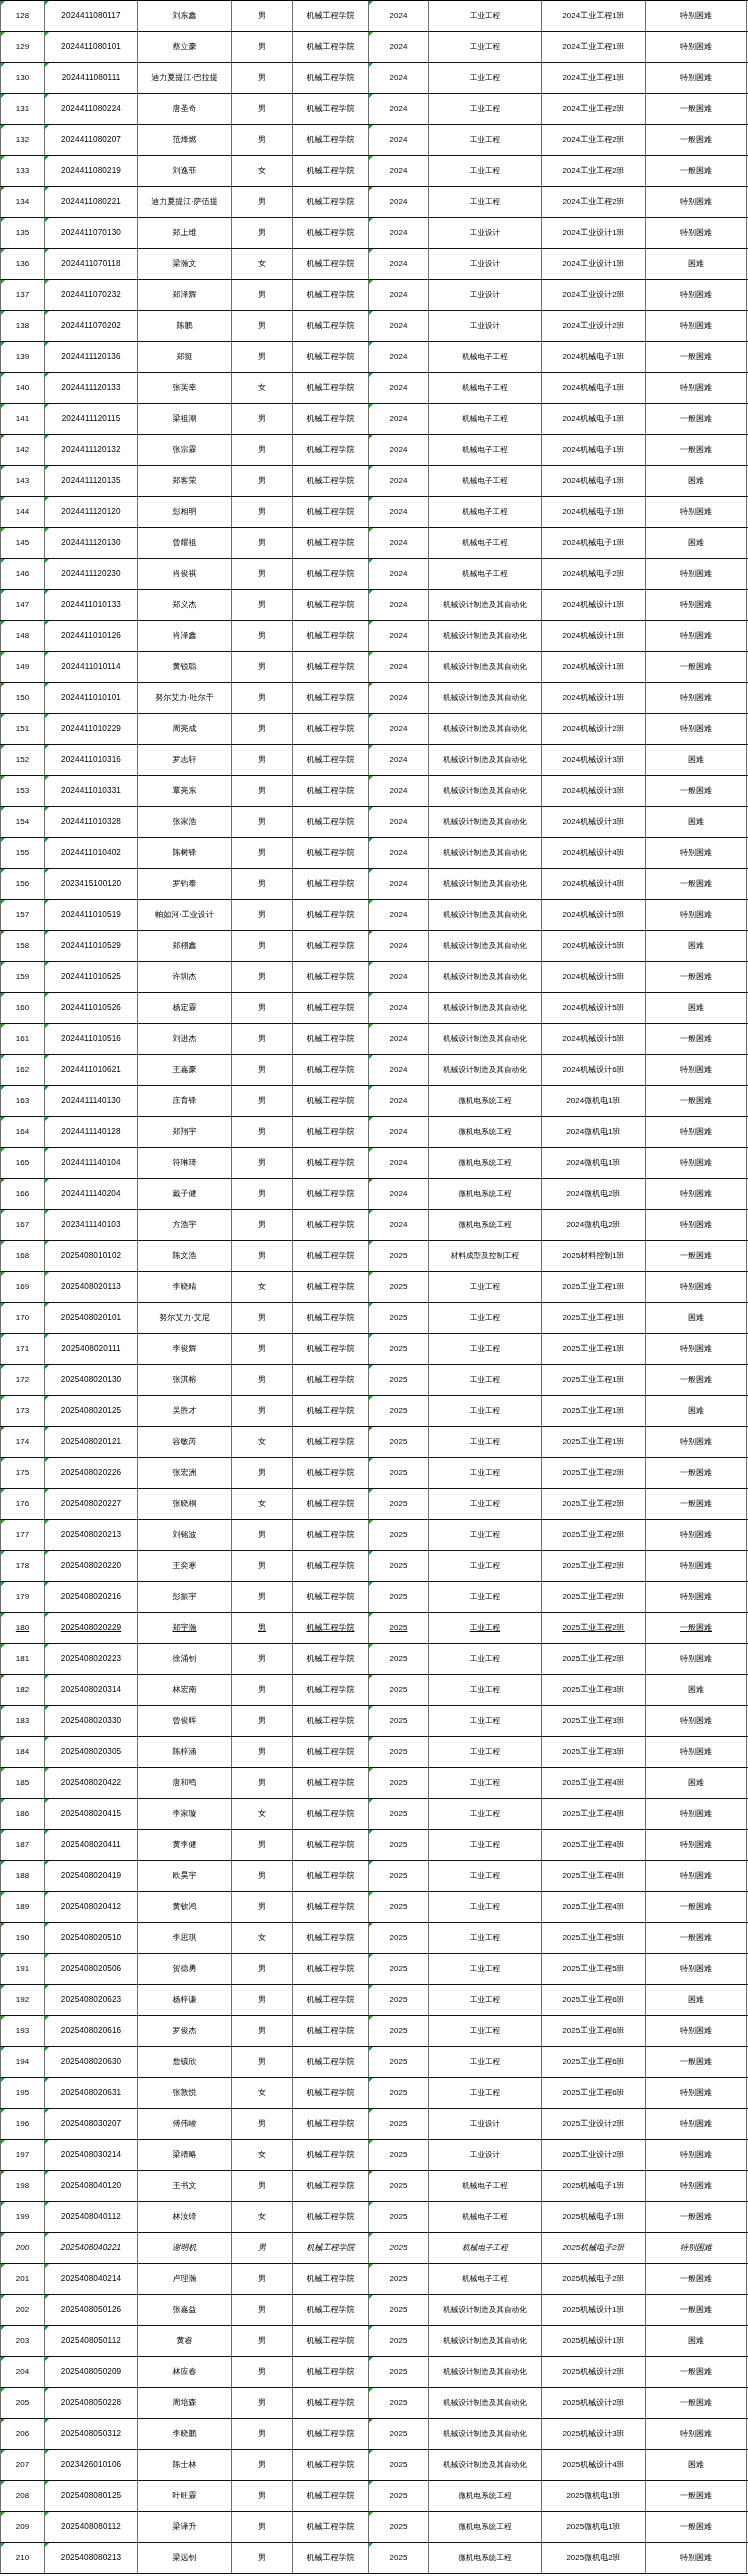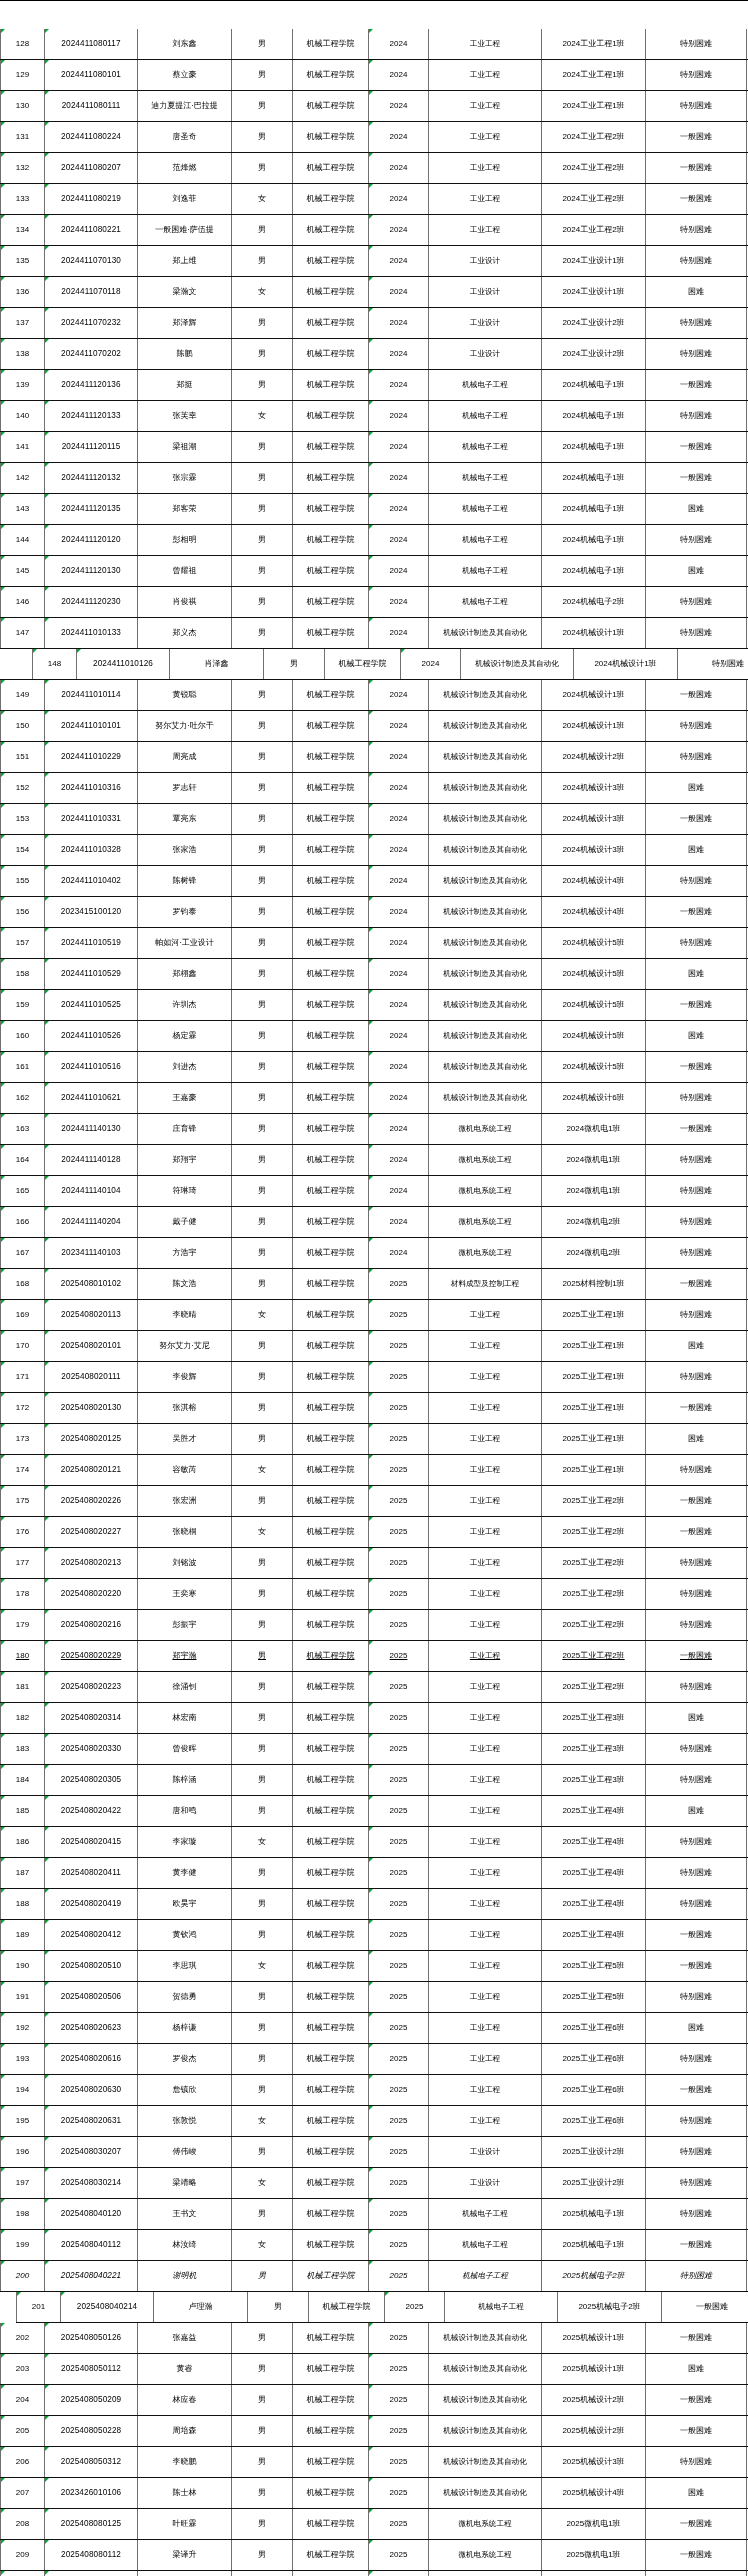--- a/index.html
+++ b/index.html
@@ -40,21 +40,21 @@
     top: 0; left: 0;
     width: 0; height: 0;
     border-top: 4px solid #00a92c;
     border-right: 4px solid transparent;
   }
 </style>
 </head>
 <body>
 
 <div class="sheet">
-    <div class="row" style="grid-template-columns: 45px 93px 94px 61px 76px 60px 113px 104px 101px; height: 31px; margin-top: 28px;">
+    <div class="row" style="grid-template-columns: 45px 93px 94px 61px 76px 60px 113px 104px 101px; height: 31px;">
     <div class="cell">128<span class="marker" style="border-top-color: rgb(0, 169, 44);"></span></div>
     <div class="cell id">2024411080117<span class="marker" style="border-top-color: rgb(0, 169, 44);"></span></div>
     <div class="cell">刘东鑫</div>
     <div class="cell">男</div>
     <div class="cell">机械工程学院</div>
     <div class="cell">2024<span class="marker" style="border-top-color: rgb(0, 169, 44);"></span></div>
     <div class="cell major">工业工程</div>
     <div class="cell">2024工业工程1班</div>
     <div class="cell">特别困难</div>
   </div>
@@ -109,21 +109,21 @@
     <div class="cell">女</div>
     <div class="cell">机械工程学院</div>
     <div class="cell">2024<span class="marker" style="border-top-color: rgb(0, 169, 44);"></span></div>
     <div class="cell major">工业工程</div>
     <div class="cell">2024工业工程2班</div>
     <div class="cell">一般困难</div>
   </div>
     <div class="row" style="grid-template-columns: 45px 93px 94px 61px 76px 60px 113px 104px 101px; height: 31px;">
     <div class="cell">134<span class="marker" style="border-top-color: rgb(0, 169, 44);"></span></div>
     <div class="cell id">2024411080221<span class="marker" style="border-top-color: rgb(0, 169, 44);"></span></div>
-    <div class="cell">一般困难·萨伍提</div>
+    <div class="cell">迪力夏提江·萨伍提</div>
     <div class="cell">男</div>
     <div class="cell">机械工程学院</div>
     <div class="cell">2024<span class="marker" style="border-top-color: rgb(0, 169, 44);"></span></div>
     <div class="cell major">工业工程</div>
     <div class="cell">2024工业工程2班</div>
     <div class="cell">特别困难</div>
   </div>
     <div class="row" style="grid-template-columns: 45px 93px 94px 61px 76px 60px 113px 104px 101px; height: 31px;">
     <div class="cell">135<span class="marker" style="border-top-color: rgb(0, 169, 44);"></span></div>
     <div class="cell id">2024411070130<span class="marker" style="border-top-color: rgb(0, 169, 44);"></span></div>
@@ -260,21 +260,21 @@
     <div class="cell">147<span class="marker" style="border-top-color: rgb(0, 169, 44);"></span></div>
     <div class="cell id">2024411010133<span class="marker" style="border-top-color: rgb(0, 169, 44);"></span></div>
     <div class="cell">郑义杰</div>
     <div class="cell">男</div>
     <div class="cell">机械工程学院</div>
     <div class="cell">2024<span class="marker" style="border-top-color: rgb(0, 169, 44);"></span></div>
     <div class="cell major">机械设计制造及其自动化</div>
     <div class="cell">2024机械设计1班</div>
     <div class="cell">特别困难</div>
   </div>
-    <div class="row" style="grid-template-columns: 45px 93px 94px 61px 76px 60px 113px 104px 101px; height: 31px; padding-left: 32px;">
+    <div class="row" style="grid-template-columns: 45px 93px 94px 61px 76px 60px 113px 104px 101px; height: 31px;">
     <div class="cell">148<span class="marker" style="border-top-color: rgb(0, 169, 44);"></span></div>
     <div class="cell id">2024411010126<span class="marker" style="border-top-color: rgb(0, 169, 44);"></span></div>
     <div class="cell">肖泽鑫</div>
     <div class="cell">男</div>
     <div class="cell">机械工程学院</div>
     <div class="cell">2024<span class="marker" style="border-top-color: rgb(0, 169, 44);"></span></div>
     <div class="cell major">机械设计制造及其自动化</div>
     <div class="cell">2024机械设计1班</div>
     <div class="cell">特别困难</div>
   </div>
@@ -843,21 +843,21 @@
     <div class="cell">200<span class="marker" style="border-top-color: rgb(0, 169, 44);"></span></div>
     <div class="cell id">2025408040221<span class="marker" style="border-top-color: rgb(0, 169, 44);"></span></div>
     <div class="cell">谢明机</div>
     <div class="cell">男</div>
     <div class="cell">机械工程学院</div>
     <div class="cell">2025<span class="marker" style="border-top-color: rgb(0, 169, 44);"></span></div>
     <div class="cell major">机械电子工程</div>
     <div class="cell">2025机械电子2班</div>
     <div class="cell">特别困难</div>
   </div>
-    <div class="row" style="grid-template-columns: 45px 93px 94px 61px 76px 60px 113px 104px 101px; height: 31px; margin-left: 16px;">
+    <div class="row" style="grid-template-columns: 45px 93px 94px 61px 76px 60px 113px 104px 101px; height: 31px;">
     <div class="cell">201<span class="marker" style="border-top-color: rgb(0, 169, 44);"></span></div>
     <div class="cell id">2025408040214<span class="marker" style="border-top-color: rgb(0, 169, 44);"></span></div>
     <div class="cell">卢理瀚</div>
     <div class="cell">男</div>
     <div class="cell">机械工程学院</div>
     <div class="cell">2025<span class="marker" style="border-top-color: rgb(0, 169, 44);"></span></div>
     <div class="cell major">机械电子工程</div>
     <div class="cell">2025机械电子2班</div>
     <div class="cell">一般困难</div>
   </div>

